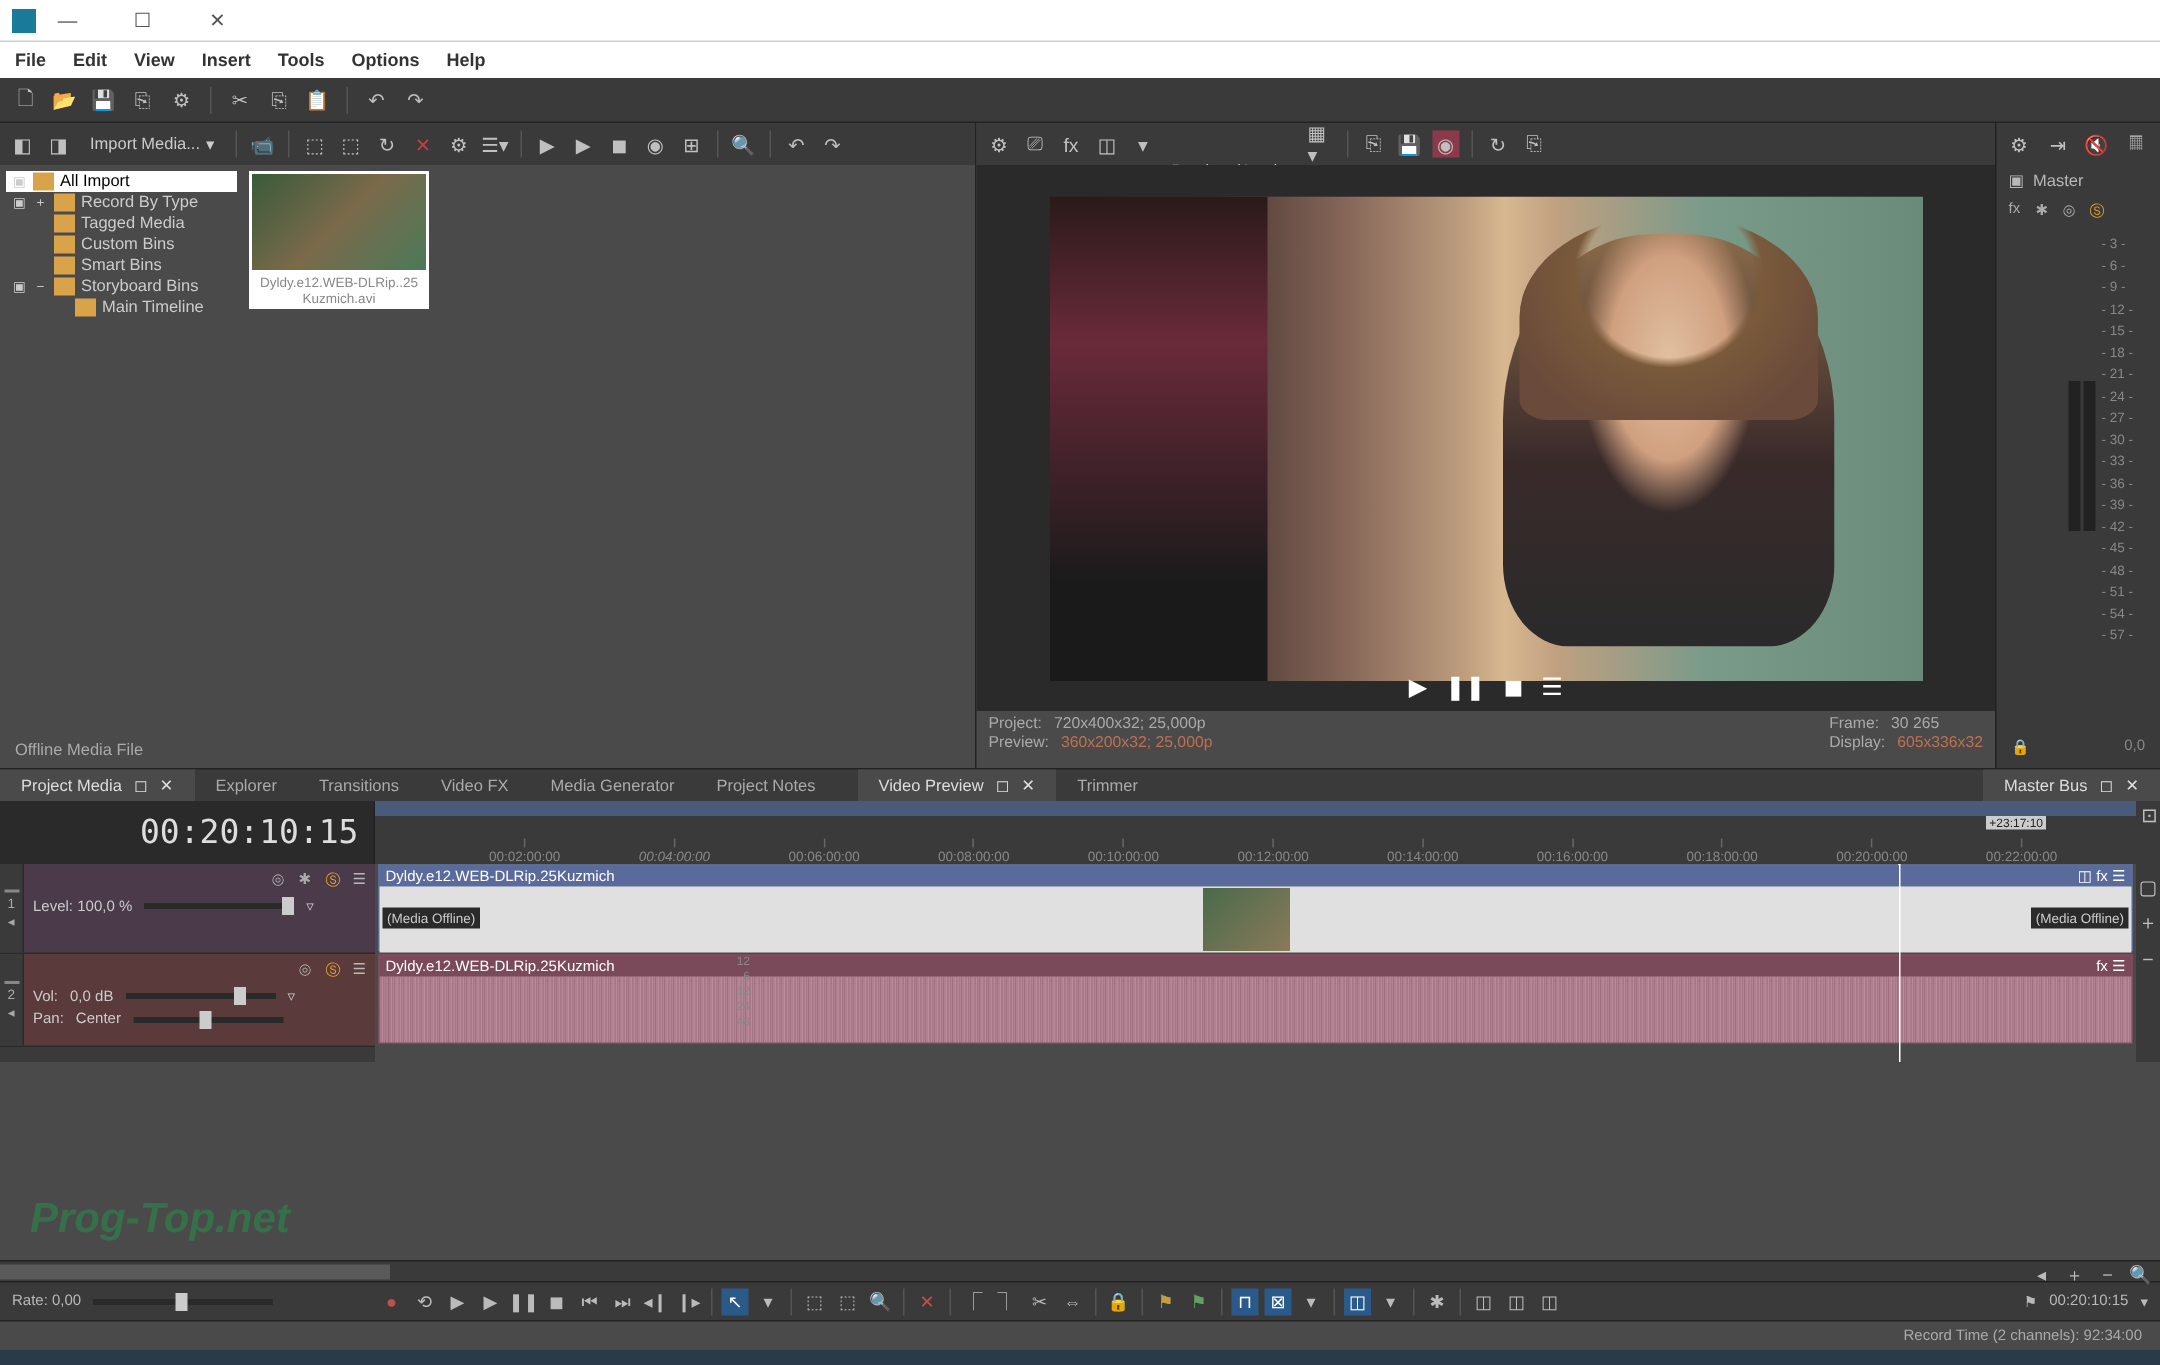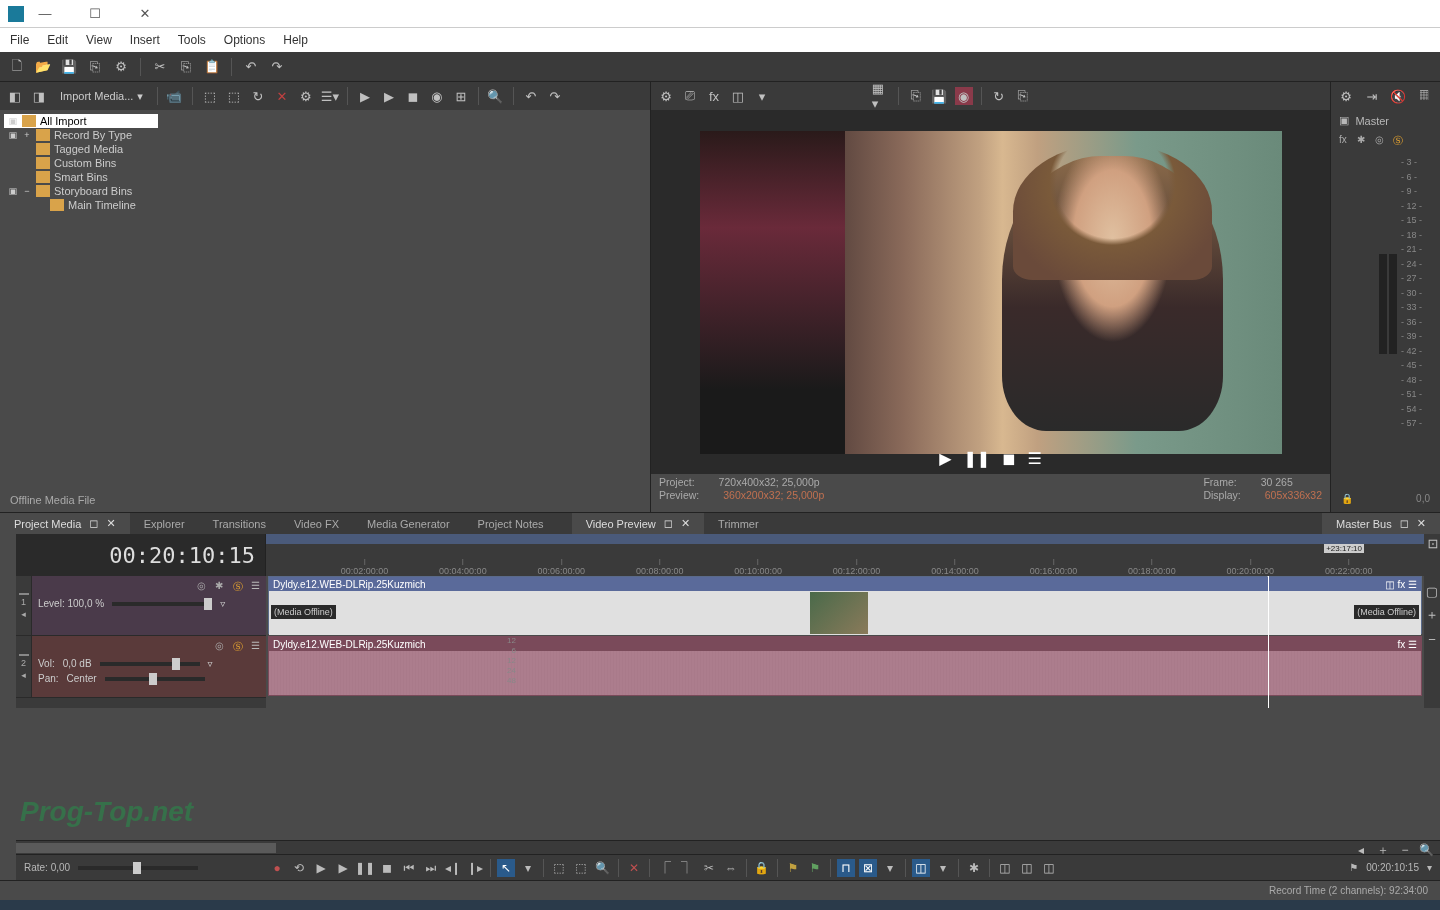--- a/index.html
+++ b/index.html
@@ -3,21 +3,21 @@
 <meta charset="utf-8">
 <style>
 * { margin:0; padding:0; box-sizing:border-box; font-family:"Segoe UI",Tahoma,sans-serif; }
 body { width:1440px; height:910px; background:#2a3a4a; overflow:hidden; color:#b8b8b8; font-size:11px; }
 .titlebar { height:28px; background:#fff; display:flex; align-items:center; padding:0 8px; color:#333; border-bottom:1px solid #ccc; }
 .titlebar .app-icon { width:16px; height:16px; background:#1a7a9a; margin-right:6px; }
 .titlebar .title { flex:1; font-size:12px; }
 .titlebar .winbtns { display:flex; gap:20px; }
 .titlebar .winbtn { width:30px; text-align:center; color:#555; font-size:13px; cursor:default; }
 .menubar { height:24px; background:#fff; display:flex; align-items:center; padding:0 10px; gap:18px; color:#333; font-size:12px; }
-.menubar span { cursor:default; }
+.menubar span { cursor:default;font-weight:bold; }
 .toolbar { height:30px; background:#3a3a3a; display:flex; align-items:center; padding:0 8px; gap:8px; border-bottom:1px solid #222; }
 .tbtn { width:18px; height:18px; color:#c0c0c0; display:flex; align-items:center; justify-content:center; font-size:13px; cursor:default; }
 .sep { width:1px; height:18px; background:#555; margin:0 2px; }
 .main { display:flex; height:430px; }
 .panel { background:#4a4a4a; display:flex; flex-direction:column; }
 .media-panel { width:650px; }
 .media-tb { height:28px; background:#3a3a3a; display:flex; align-items:center; padding:0 6px; gap:6px; }
 .import-btn { display:flex; align-items:center; gap:4px; padding:2px 6px; color:#ccc; font-size:11px; }
 .media-body { flex:1; display:flex; background:#4a4a4a; }
 .tree { width:162px; padding:4px; font-size:11px; color:#ccc; }
@@ -38,37 +38,37 @@
 .preview-body { flex:1; background:#2a2a2a; display:flex; align-items:center; justify-content:center; position:relative; }
 .video-frame { width:582px; height:323px; background:#333; position:relative; overflow:hidden; }
 .face-scene { position:absolute; inset:0; background:linear-gradient(90deg,#1a1a1a 0%,#3a2a2a 15%,#8a6a5a 35%,#c0a080 48%,#d8b890 52%,#c0a080 58%,#7a9a8a 75%,#6a8a7a 100%); }
 .person-left { position:absolute; left:0; top:0; width:25%; height:100%; background:linear-gradient(180deg,#2a1a1a 0%,#6a2a3a 30%,#1a1a1a 80%); }
 .person-right { position:absolute; right:10%; top:8%; width:38%; height:85%; background:radial-gradient(ellipse at 50% 30%,#e0c0a0 0%,#d0a080 25%,transparent 38%),linear-gradient(180deg,#8a6a4a 0%,#3a2a2a 55%,#2a2a2a 100%); border-radius:45% 45% 20% 20%; }
 .hair { position:absolute; top:-5%; left:5%; right:5%; height:50%; background:radial-gradient(ellipse at 50% 30%,transparent 40%,#7a5a3a 45%,#6a4a3a 80%); border-radius:50% 50% 10% 10%; }
 .playback-bar { position:absolute; bottom:6px; left:50%; transform:translateX(-50%); display:flex; gap:12px; color:#fff; font-size:16px; }
 .preview-info { height:38px; display:flex; padding:2px 8px; font-size:10.5px; color:#aaa; }
 .info-left { display:flex; flex-direction:column; gap:1px; }
 .info-right { margin-left:auto; display:flex; flex-direction:column; gap:1px; }
-.info-row { display:flex; gap:24px; }
+.info-row { display:flex; gap:8px; }
 .info-val { color:#c07050; }
 .master-panel { width:110px; background:#3a3a3a; border-left:1px solid #222;}
 .master-hdr { height:28px; display:flex; align-items:center; padding:0 6px; gap:8px; }
 .master-title { padding:4px 8px; display:flex; align-items:center; gap:6px; font-size:11px;}
 .master-fx { padding:3px 8px; display:flex; gap:4px; }
 .fx-ic { width:14px; height:14px; color:#aaa; font-size:10px;}
 .fx-ic.orange { color:#e0a030; }
 .meter-scale { padding:4px 8px 4px 70px; font-size:9px; color:#888; line-height:14.5px;}
 .meter-sm { position:absolute; left:48px; top:172px; width:18px; height:100px; display:flex; gap:2px;}
 .meter-sm div{flex:1;background:#222;}
 .lock-row { display:flex; justify-content:space-between; padding:4px 10px; font-size:10px; color:#888;}
 .tabs-row { height:22px; background:#3a3a3a; display:flex; align-items:center; font-size:11px; border-top:1px solid #222; }
 .tab { padding:0 14px; height:100%; display:flex; align-items:center; color:#aaa; gap:4px;}
 .tab.active { background:#4a4a4a; color:#ddd; }
 .tab .tx { font-size:11px; margin-left:4px;}
-.timeline { height:346px; background:#4a4a4a; display:flex; flex-direction:column; position:relative;padding-left:16px;}
+.timeline { height:346px; background:#4a4a4a; display:flex; flex-direction:column; position:relative;}
 .tl-top { height:42px; display:flex; }
 .tc-display { width:250px; background:#2a2a2a; display:flex; align-items:center; justify-content:flex-end; padding:0 10px; font-size:22px; color:#ddd; font-family:Consolas,monospace; border-right:1px solid #222;}
 .ruler { flex:1; background:#3a3a3a; position:relative; overflow:hidden; }
 .ruler-bar{position:absolute;top:0;left:0;right:0;height:10px;background:#4a5a7a;}
 .ruler-ticks { position:absolute; bottom:0; left:0; right:0; height:20px; display:flex; font-size:9px; color:#888;}
 .tick { position:absolute; bottom:0; transform:translateX(-50%); }
 .tick::before { content:""; display:block; width:1px; height:6px; background:#666; margin:0 auto 1px;}
 .marker-tag{position:absolute;right:60px;top:10px;background:#ccc;color:#222;font-size:8px;padding:0 2px;margin-left:32px;}
 .tracks { flex:1; display:flex; overflow:hidden;}
 .track-headers { width:250px; background:#3a3a3a; }
@@ -201,20 +201,26 @@
             <span class="expander">▣</span>
             <span class="expander">−</span>
             <div class="folder-ic"></div>
             <span>Storyboard Bins</span>
           </div>
         <div class="tree-row indent2">
             <div class="folder-ic"></div>
             <span>Main Timeline</span>
           </div>
       </div>
+      <div class="media-grid">
+        <div class="thumb">
+          <div class="thumb-img"></div>
+          <div class="thumb-lbl">Dyldy.e12.WEB-DLRip..25 Kuzmich.avi</div>
+        </div>
+      </div>
     </div>
     <div class="status-line">Offline Media File</div>
   </div>
 
   <div class="panel preview-panel" style="border-left:1px solid #222">
     <div class="preview-tb">
       <div class="tbtn">⚙</div>
       <div class="tbtn">⎚</div>
       <div class="tbtn">fx</div>
       <div class="tbtn">◫</div>
@@ -345,21 +351,21 @@
 </div>
 
 <div class="timeline">
   <div class="tl-top">
     <div class="tc-display">00:20:10:15</div>
     <div class="ruler">
       <div class="ruler-bar"></div>
       <div class="marker-tag">+23:17:10</div>
       <div class="ruler-ticks" id="rulerTicks">
           <div class="tick" style="left: 8.5%;">00:02:00:00</div>
-          <div class="tick" style="left: 17%;">00:04:00:00</div>
+          <div class="tick" style="left: 17%; font-style: italic;">00:04:00:00</div>
           <div class="tick" style="left: 25.5%;">00:06:00:00</div>
           <div class="tick" style="left: 34%;">00:08:00:00</div>
           <div class="tick" style="left: 42.5%;">00:10:00:00</div>
           <div class="tick" style="left: 51%;">00:12:00:00</div>
           <div class="tick" style="left: 59.5%; margin-top: 44px;">00:14:00:00</div>
           <div class="tick" style="left: 68%;">00:16:00:00</div>
           <div class="tick" style="left: 76.5%;">00:18:00:00</div>
           <div class="tick" style="left: 85%;">00:20:00:00</div>
           <div class="tick" style="left: 93.5%;">00:22:00:00</div>
         </div>

